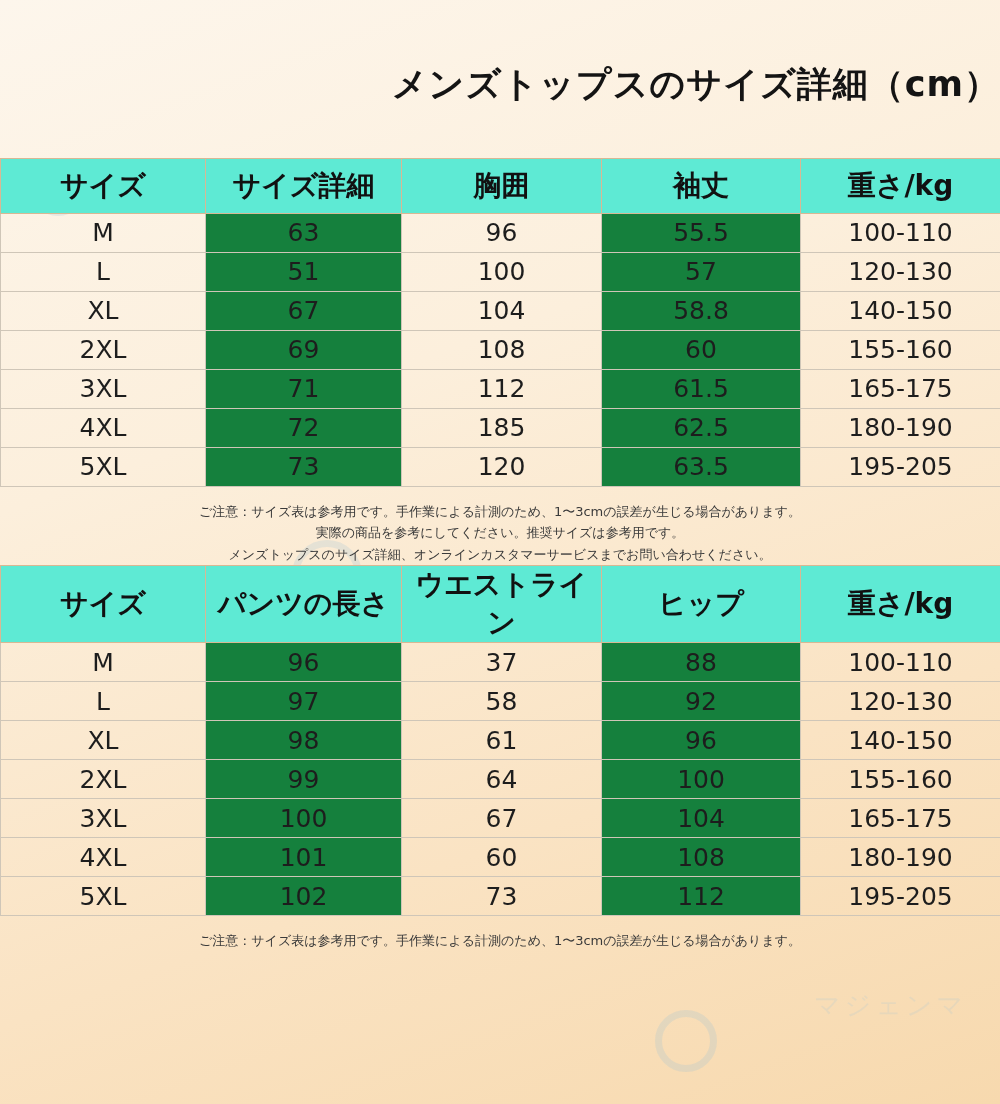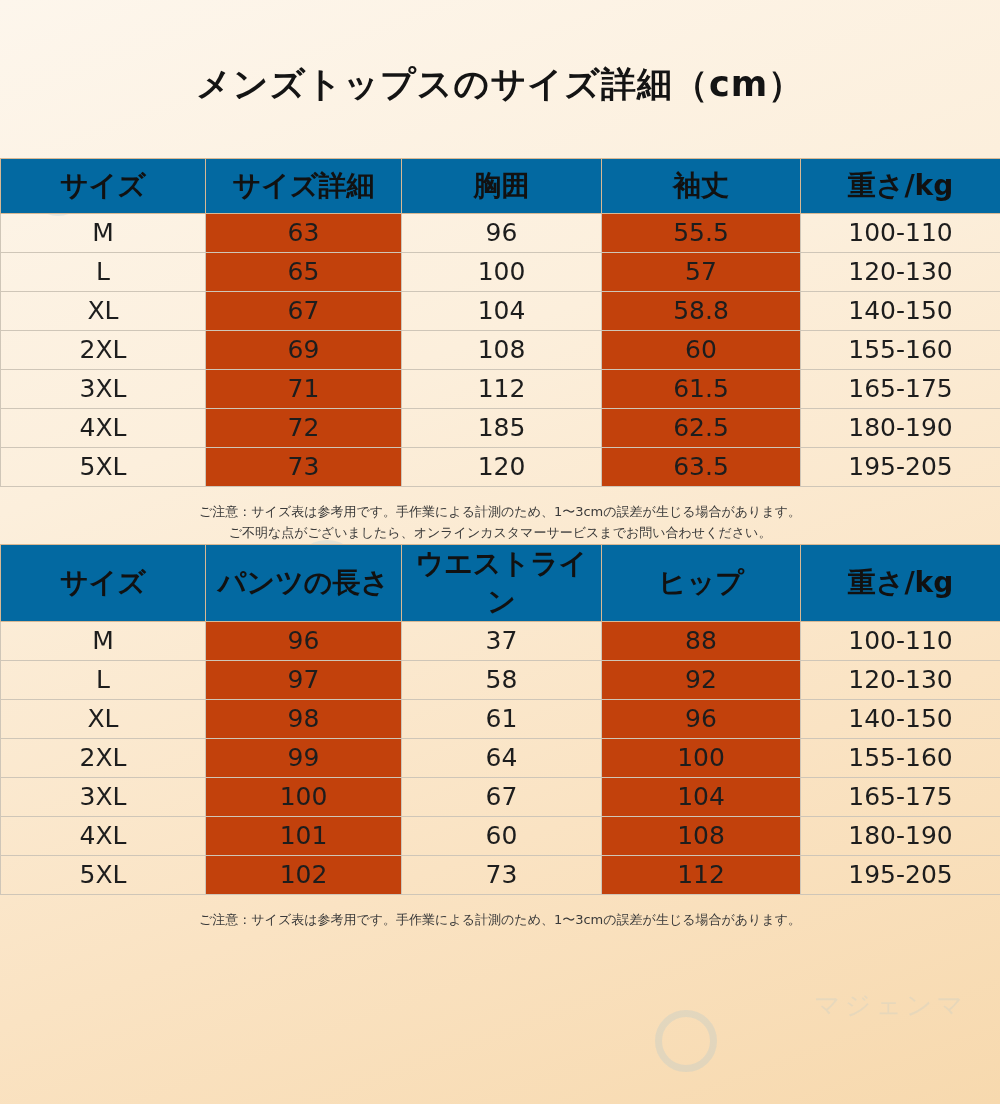--- a/index.html
+++ b/index.html
@@ -41,21 +41,21 @@
     padding: 0;
   }
 
   .section-title {
     text-align: center;
     font-size: 35px;
     font-weight: bold;
     letter-spacing: 1px;
     color: #141414;
   }
-  #title-tops { padding: 38px 0 26px; }
+  #title-tops { padding: 38px 0 26px; text-align: right; }
   #title-pants { padding: 46px 0 24px; }
 
   table.size-table {
     width: 1000px;
     border-collapse: collapse;
     table-layout: fixed;
     font-size: 25px;
   }
   table.size-table col.c0 { width: 205px; }
   table.size-table col.c1 { width: 196px; }
@@ -65,35 +65,35 @@
 
   table.size-table th,
   table.size-table td {
     border: 1px solid #cfc6b8;
     text-align: center;
     height: 38px;
     padding: 0;
     font-weight: normal;
   }
   table.size-table thead th {
-    background: #0369a1;
+    background: #5eead4;
     font-weight: bold;
     font-size: 28px;
     height: 54px;
     border-color: #d8b894;
     color: #111;
   }
   table.size-table thead th.small {
     font-size: 28px;
   }
   table.size-table tbody td {
     background: transparent;
   }
   table.size-table tbody td.hl {
-    background: #c2410c;
+    background: #15803d;
   }
   table.size-table tbody tr td:first-child {
     background: transparent;
   }
 
   .note {
     text-align: center;
     font-size: 13px;
     line-height: 1.65;
     color: #3a3a3a;
@@ -134,21 +134,21 @@
     <tbody>
       <tr>
         <td>M</td>
         <td class="hl">63</td>
         <td>96</td>
         <td class="hl">55.5</td>
         <td>100-110</td>
       </tr>
       <tr>
         <td>L</td>
-        <td class="hl">65</td>
+        <td class="hl">51</td>
         <td>100</td>
         <td class="hl">57</td>
         <td>120-130</td>
       </tr>
       <tr>
         <td>XL</td>
         <td class="hl">67</td>
         <td>104</td>
         <td class="hl">58.8</td>
         <td>140-150</td>
@@ -179,21 +179,22 @@
         <td class="hl">73</td>
         <td>120</td>
         <td class="hl">63.5</td>
         <td>195-205</td>
       </tr>
     </tbody>
   </table>
 
   <div class="note">
     <span class="line">ご注意：サイズ表は参考用です。手作業による計測のため、1〜3cmの誤差が生じる場合があります。</span>
-    <span class="line">ご不明な点がございましたら、オンラインカスタマーサービスまでお問い合わせください。</span>
+    <span class="line">実際の商品を参考にしてください。推奨サイズは参考用です。</span>
+    <span class="line">メンズトップスのサイズ詳細、オンラインカスタマーサービスまでお問い合わせください。</span>
   </div>
 
 
   <table class="size-table">
     <colgroup>
       <col class="c0">
         <col class="c1">
         <col class="c2">
         <col class="c3">
         <col class="c4">

